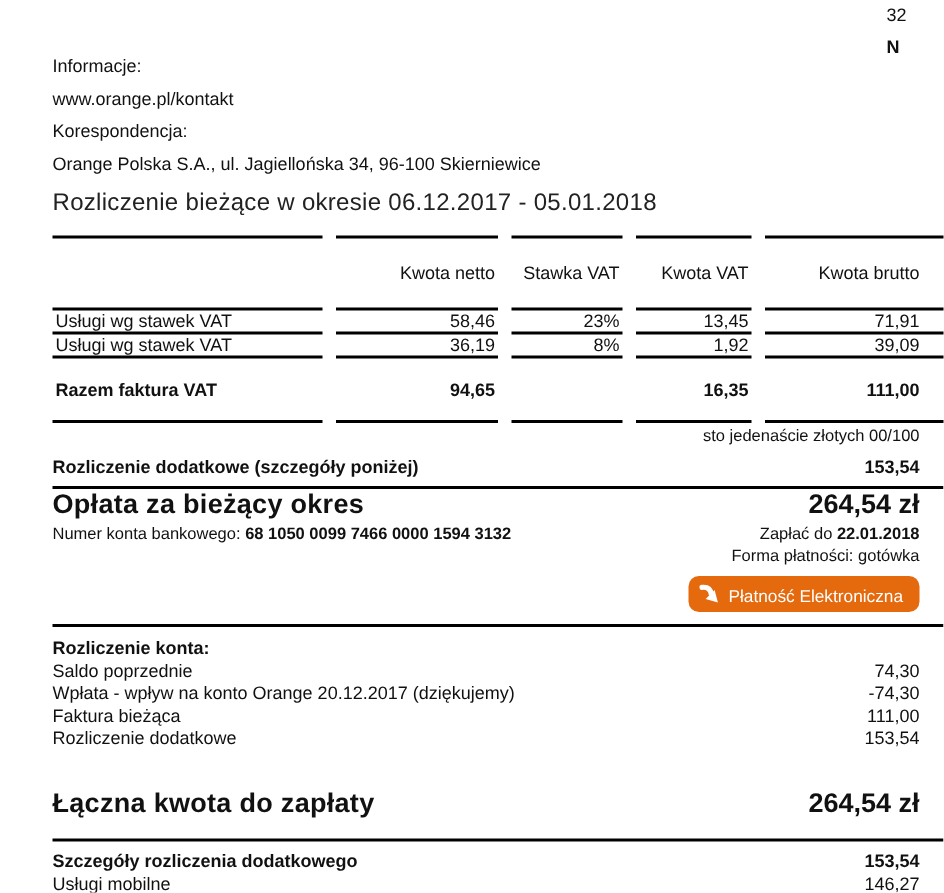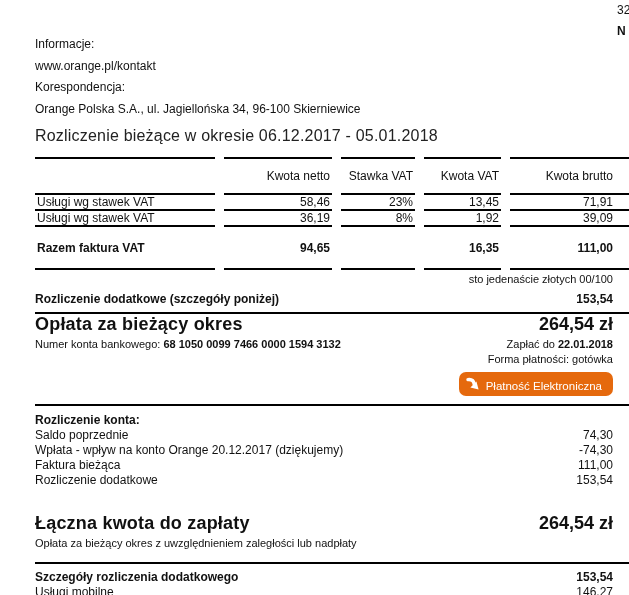--- a/index.html
+++ b/index.html
@@ -3,36 +3,36 @@
 <meta charset="utf-8">
 <style>
   * { margin:0; padding:0; box-sizing:border-box; }
   html,body { background:#fff; }
   body {
     width:629px; height:595px; overflow:hidden; position:relative;
     font-family:"Liberation Sans","DejaVu Sans",sans-serif;
     color:#111; font-size:12px;
   }
   .content { padding:0 16px 0 35px; }
-  .cut-right { position:absolute; left:617px; white-space:nowrap; }
+  .cut-right { position:absolute; left:591px; white-space:nowrap; }
   .info-block { margin-top:34px; }
   .info-block div { line-height:21.5px; font-size:12px; }
   .doc-heading { margin-top:7px; font-size:16px; color:#222; letter-spacing:.2px; }
 
   
   .vat-wrap { margin-top:12px; }
   table.vat {
     border-collapse:separate; border-spacing:9px 0; table-layout:fixed;
     width:620px; margin-left:-9px;
   }
   table.vat td, table.vat th {
     border-bottom:2px solid #000; font-weight:normal; font-size:12px;
     vertical-align:middle; padding:0 2px;
   }
-  table.vat thead th { border-top:2px solid #000; height:38px; text-align:right; }
+  table.vat thead th { border-top:2px solid #000; height:50px; text-align:right; }
   table.vat thead th:first-child { text-align:left; }
   table.vat tbody td { height:16px; text-align:right; }
   table.vat tbody td:first-child { text-align:left; }
   table.vat tr.total td { font-weight:bold; height:43px; }
   table.vat td.brutto, table.vat th.brutto { padding-right:24px; }
   .amount-words { text-align:right; font-size:11px; margin-top:3px; color:#111; }
 
   .row-flex { display:flex; justify-content:space-between; align-items:baseline; }
   .addl-row { margin-top:7px; font-weight:bold; font-size:12px; }
   .rule { border:none; border-top:2px solid #000; margin:6px -16px 0 0; }
@@ -171,21 +171,20 @@
       <span>Rozliczenie dodatkowe</span>
       <span>153,54</span>
     </div>
   </div>
 
   <div class="total-block">
     <div class="row-flex">
       <span class="big-title">Łączna kwota do zapłaty</span>
       <span class="big-amount">264,54 zł</span>
     </div>
-    <div class="total-note">Opłata za bieżący okres z uwzględnieniem zaległości lub nadpłaty</div>
   </div>
   <hr class="rule rule-before-details">
 
   <div class="details">
     <div class="row-flex">
       <span class="details-title">Szczegóły rozliczenia dodatkowego</span>
       <span class="b">153,54</span>
     </div>
     <div class="row-flex">
       <span>Usługi mobilne</span>

